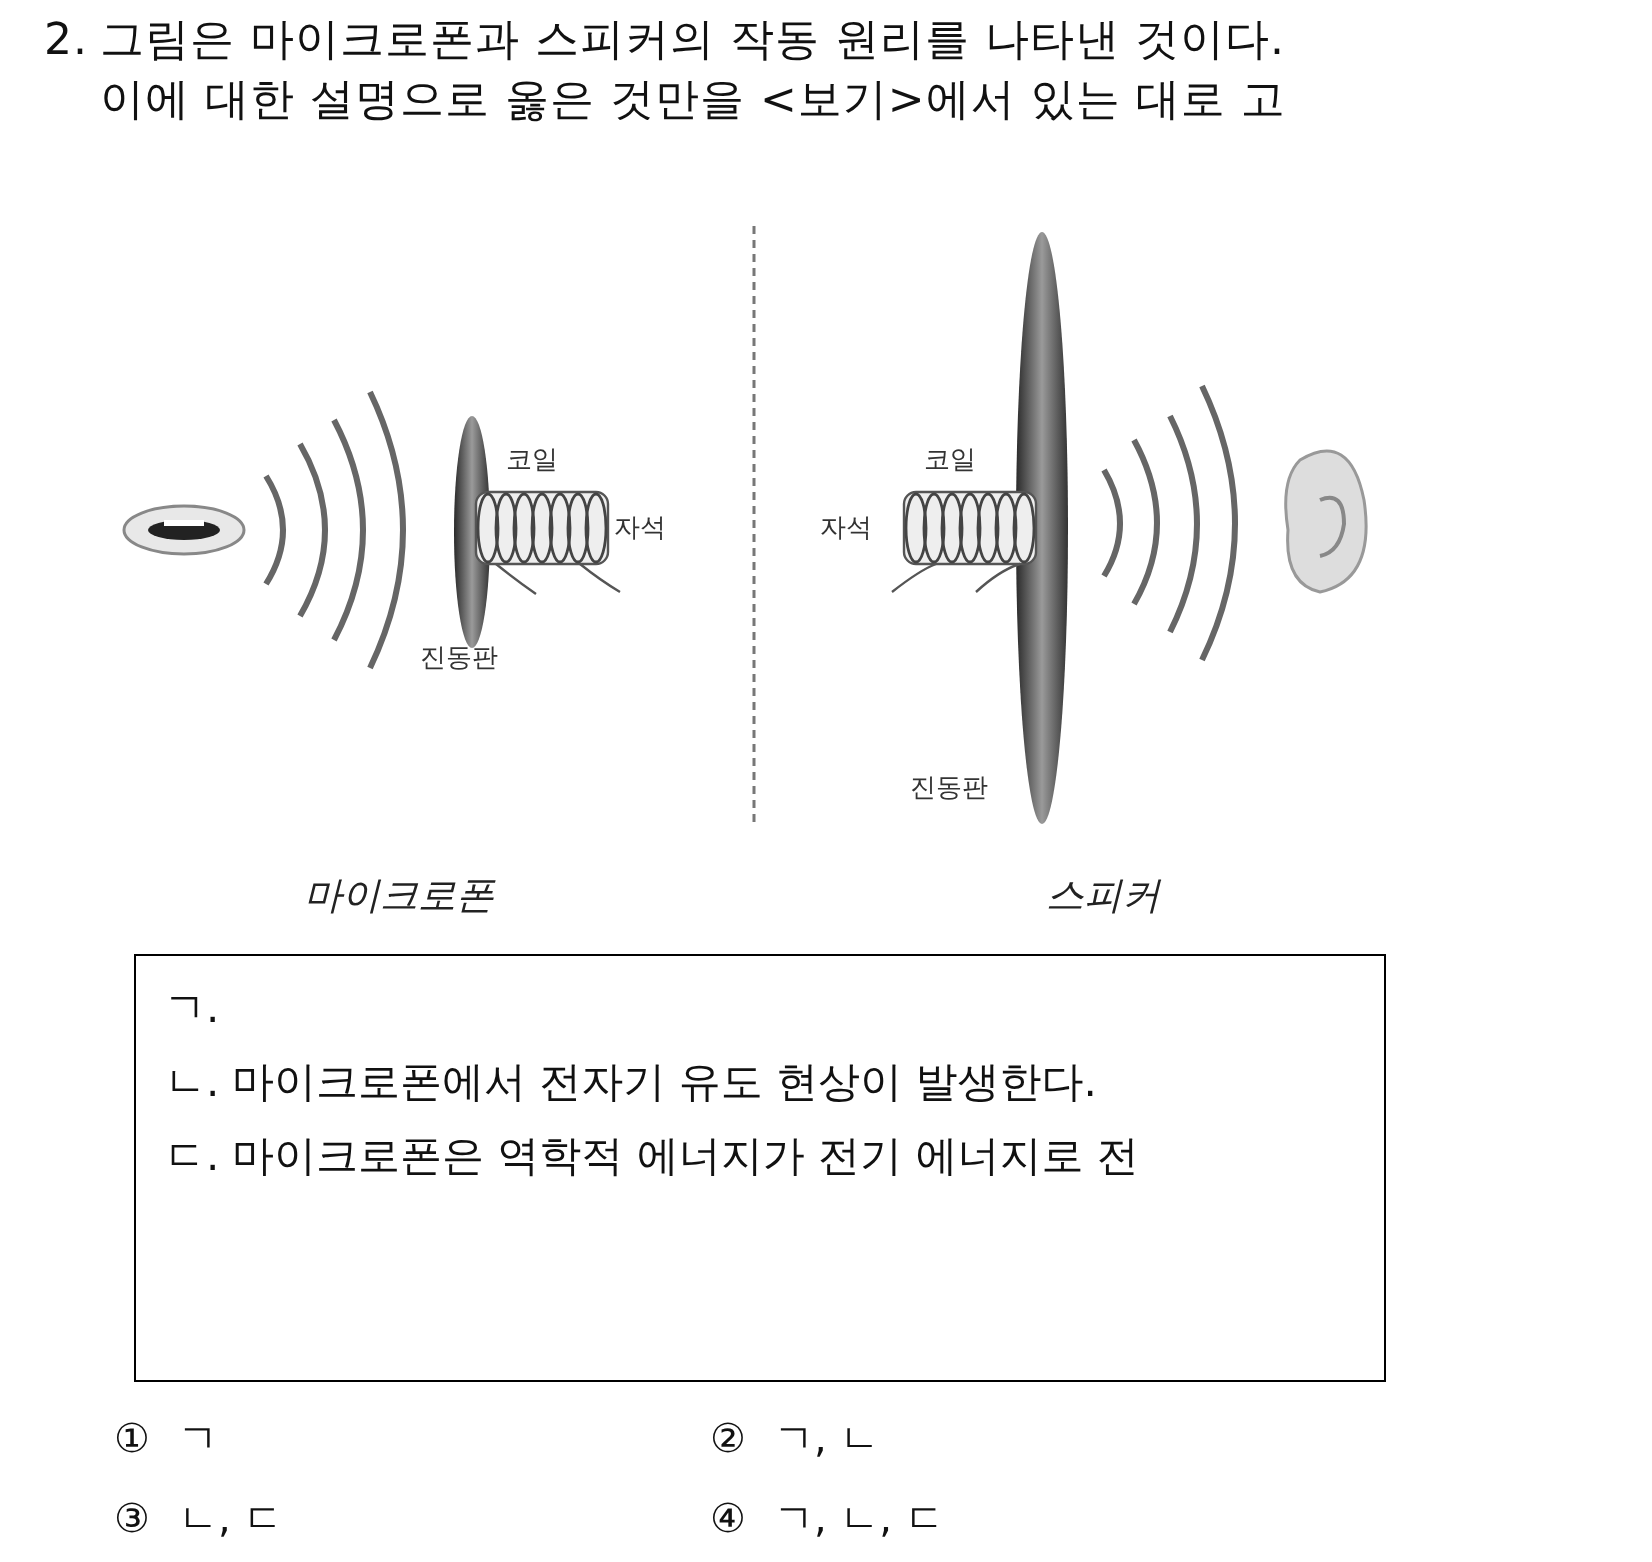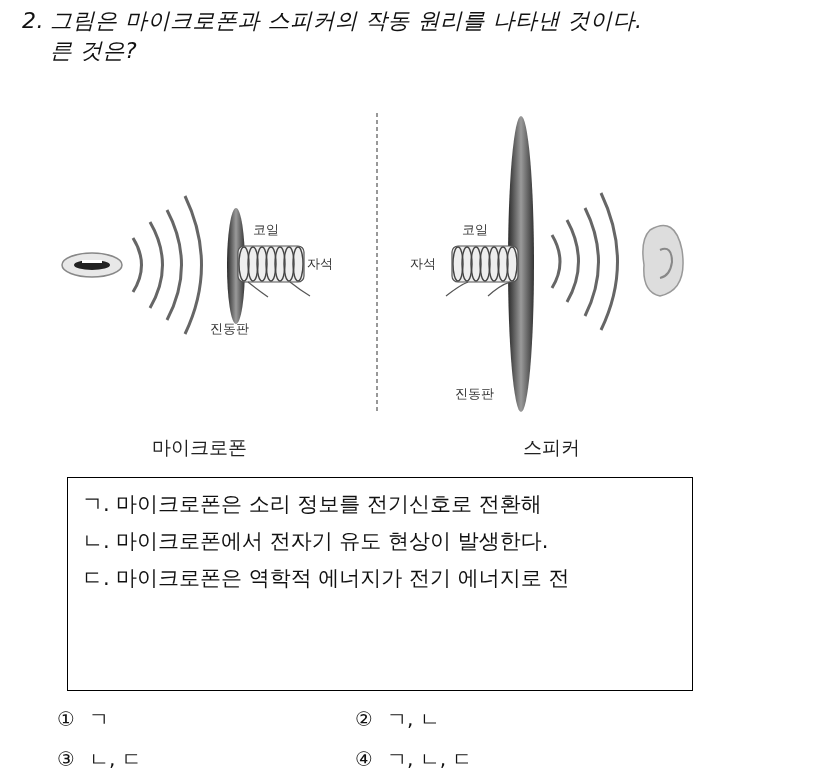--- a/index.html
+++ b/index.html
@@ -1,38 +1,38 @@
 <!DOCTYPE html>
 <html><head>
   <meta charset="utf-8">
   <style>
     html, body { margin: 0; padding: 0; background: #ffffff; }
     body { width: 826px; height: 781px; position: relative; overflow: hidden;
            font-family: "DejaVu Sans", "Liberation Sans", sans-serif; color: #111; }
     .q { position: absolute; left: 22px; top: 6px; font-size: 22px; line-height: 30px; letter-spacing: 0.5px; }
     .q .num { display: inline-block; width: 28px; }
-    .q .line { display: block; white-space: nowrap; font-style: italic; }
+    .q .line { display: block; white-space: nowrap; }
     .q .indent { padding-left: 28px; }
     .figure { position: absolute; left: 0; top: 105px; width: 678px; height: 365px; padding-left: 36px; }
-    .cap { position: absolute; font-size: 19px; color: #222; }
+    .cap { position: absolute; font-size: 19px; color: #222; font-style: italic; }
     .lbl { position: absolute; font-size: 13px; color: #333; }
     .box { position: absolute; left: 67px; top: 477px; width: 626px; height: 214px;
            border: 1.5px solid #000; box-sizing: border-box; padding: 8px 10px 0 14px; }
     .item { font-size: 21px; line-height: 37px; white-space: nowrap; display: flex; }
     .item .mark { width: 34px; flex: none; }
     .choices { position: absolute; left: 57px; top: 706px; width: 700px; font-size: 20px; }
     .choice { position: absolute; white-space: nowrap; text-align: right; }
     .choice .c-num { margin-right: 14px; }
   </style>
 </head>
 <body>
 
 <div class="q">
   <span class="line"><span class="num">2.</span><span>그림은 마이크로폰과 스피커의 작동 원리를 나타낸 것이다.</span></span>
-  <span class="line indent">른 것은?</span>
+  <span class="line indent">이에 대한 설명으로 옳은 것만을 &lt;보기&gt;에서 있는 대로 고</span>
 </div>
 
 <div class="figure">
   <svg width="826" height="365" viewBox="0 105 826 365" style="position:absolute;left:0;top:0">
     <defs>
       <linearGradient id="disc" x1="0" x2="1" y1="0" y2="0">
         <stop offset="0" stop-color="#2a2a2a"></stop>
         <stop offset="0.5" stop-color="#9a9a9a"></stop>
         <stop offset="1" stop-color="#333"></stop>
       </linearGradient>
@@ -107,21 +107,20 @@
   <span class="lbl" style="left:410px;top:150px">자석</span>
   <span class="lbl" style="left:455px;top:280px">진동판</span>
 
   <span class="cap" style="left:152px;top:330px">마이크로폰</span>
   <span class="cap" style="left:523px;top:330px">스피커</span>
 </div>
 
 <div class="box">
   <div class="item">
     <span class="mark">ㄱ.</span>
-    <span>마이크로폰은 소리 정보를 전기신호로 전환해</span>
   </div>
   <div class="item">
     <span class="mark">ㄴ.</span>
     <span>마이크로폰에서 전자기 유도 현상이 발생한다.</span>
   </div>
   <div class="item">
     <span class="mark">ㄷ.</span>
     <span>마이크로폰은 역학적 에너지가 전기 에너지로 전</span>
   </div>
 </div>

